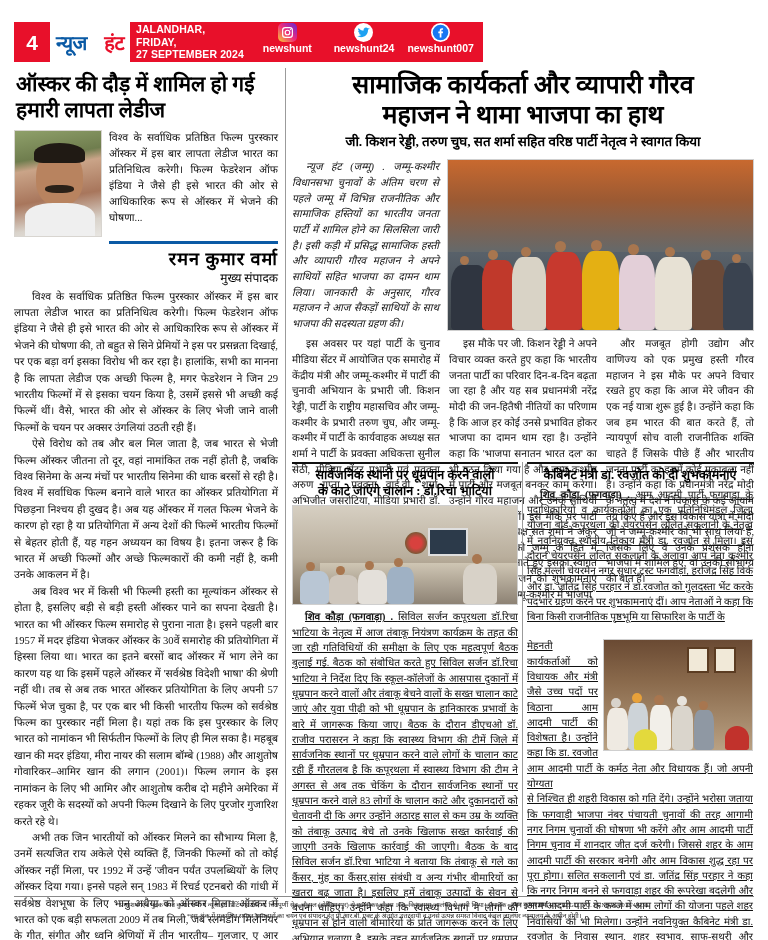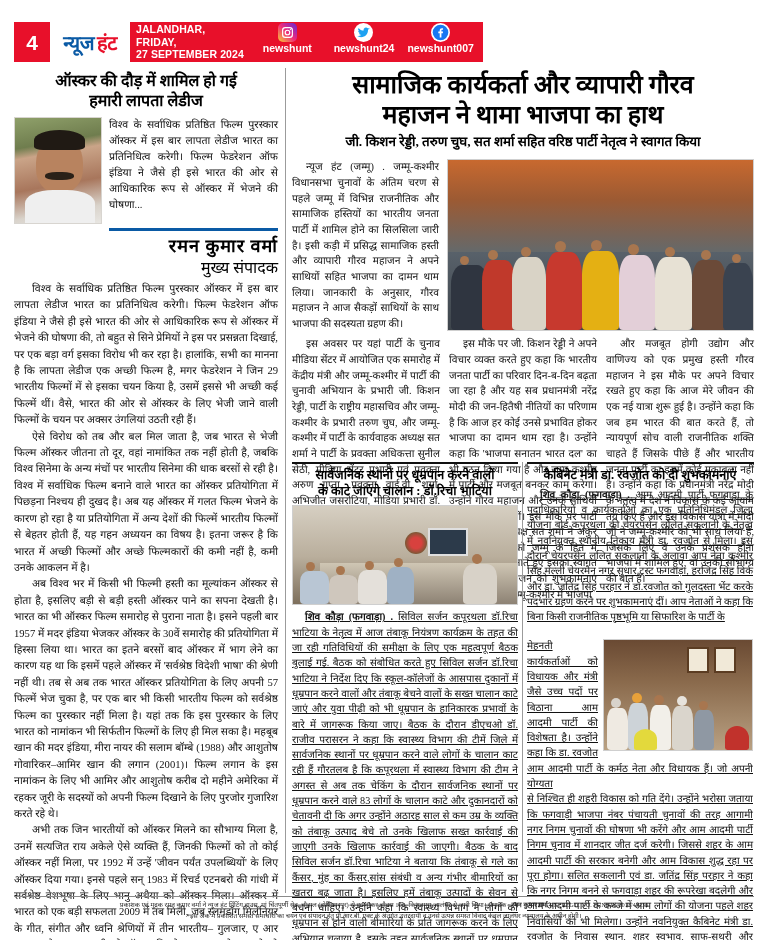--- a/index.html
+++ b/index.html
@@ -42,21 +42,21 @@
     font-weight: bold;
     font-size: 21px;
     line-height: 1;
   }
 
   .mh-logo {
     width: 80px;
     background: #ffffff;
     display: flex;
     align-items: center;
-    justify-content: center;
+    justify-content: space-between;
     padding: 0 6px;
   }
   .mh-logo .lg1 {
     color: #0a5aa5;
     font-weight: bold;
     font-size: 20px;
     font-family: "Liberation Sans", sans-serif;
     letter-spacing: -0.5px;
   }
   .mh-logo .lg2 {
@@ -149,23 +149,22 @@
   
   .col-left {
     position: absolute;
     left: 14px;
     top: 68px;
     width: 264px;
     height: 826px;
   }
 
   .edit-head {
-    text-align: center;
-    font-weight: bold;
-    font-size: 16px;
+    font-weight: bold;
+    font-size: 21px;
     line-height: 1.25;
     color: #000;
     padding: 3px 2px 5px 2px;
   }
 
   .edit-intro {
     display: flex;
     gap: 7px;
     margin-top: 1px;
   }
@@ -226,21 +225,21 @@
     text-align: right;
     padding-top: 2px;
   }
   .byline-name {
     font-weight: bold;
     font-size: 18px;
     letter-spacing: 1px;
     color: #000;
   }
   .byline-role {
-    font-size: 16px;
+    font-size: 12px;
     color: #000;
     margin-top: -1px;
   }
 
   .edit-body {
     margin-top: 3px;
     font-size: 10.6px;
     line-height: 1.55;
     text-align: justify;
     color: #111;
@@ -277,20 +276,21 @@
     display: flex;
     gap: 8px;
     margin-top: 6px;
   }
   .lead-textcol {
     width: 147px;
     font-size: 10.3px;
     line-height: 1.52;
     text-align: justify;
     color: #111;
+    font-style: italic;
   }
   .lead-textcol p { text-indent: 14px; }
 
   .lead-photo {
     flex: 1;
     height: 172px;
     position: relative;
     overflow: hidden;
     background: #6d7b86;
     border: 1px solid #cfcfcf;

